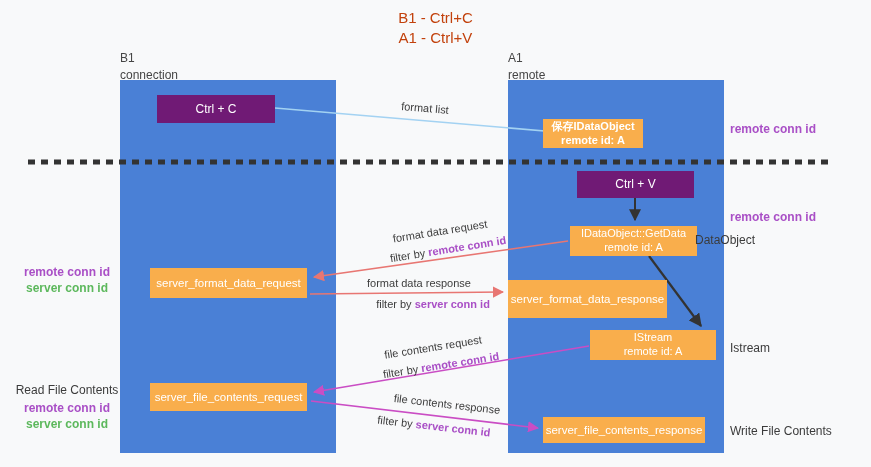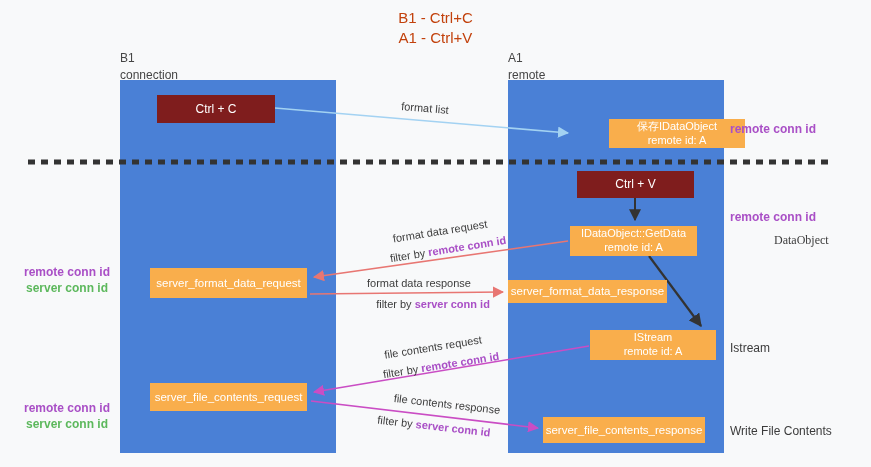--- a/index.html
+++ b/index.html
@@ -9,21 +9,21 @@
   }
   .title{position:absolute;left:0;right:0;top:8px;text-align:center;
     font-size:15px;line-height:1.35;color:#c2410c;}
   .title span{display:block;}
   .colhead{position:absolute;text-align:left;font-size:12px;color:#454545;line-height:1.45;}
   .colhead span{display:block;}
   .col{position:absolute;top:80px;width:216px;height:373px;background:#4a80d6;z-index:1;}
   .arrows{position:absolute;left:0;top:0;z-index:2;}
   .box{position:absolute;z-index:3;display:flex;flex-direction:column;align-items:center;
     justify-content:center;color:#fff;text-align:center;line-height:1.25;}
-  .green{background:#7f1d1d;font-size:12px;}
+  .green{background:#701a75;font-size:12px;}
   .orange{background:#f9ae4c;font-size:11.5px;}
   .box .l2{font-size:11px;}
   .lbl{position:absolute;z-index:3;font-size:11px;color:#3d3d3d;white-space:nowrap;
     transform:translate(-50%,-50%);}
   .side{position:absolute;z-index:3;font-size:12px;white-space:nowrap;}
   .bp{color:#a94fc6;font-weight:bold;}
   .bg{color:#5cb85c;font-weight:bold;}
   .leftblock{position:absolute;z-index:3;left:8px;width:118px;text-align:center;
     font-size:12px;line-height:1.3;}
 </style>
@@ -71,39 +71,39 @@
     <line x1="310" y1="294" x2="503" y2="292" stroke="#e87672" stroke-width="1.6" marker-end="url(#mred)"></line>
     <line x1="649" y1="256" x2="701" y2="326" stroke="#333333" stroke-width="2.2" marker-end="url(#mblk)"></line>
     <line x1="589" y1="346" x2="314" y2="392" stroke="#ca4dc4" stroke-width="1.6" marker-end="url(#mmag)"></line>
     <line x1="311" y1="401" x2="538" y2="428" stroke="#ca4dc4" stroke-width="1.6" marker-end="url(#mmag)"></line>
   </svg>
 
   <div class="box green" style="left:157px;top:95px;width:118px;height:28px;">
     <span>Ctrl + C</span>
   </div>
 
-  <div class="box orange" style="left:609px;top:119px;width:136px;height:29px;">
+  <div class="box orange" style="left:543px;top:119px;width:100px;height:29px;font-weight:bold;">
     <span class="l2">保存IDataObject</span>
     <span class="l2">remote id: A</span>
   </div>
 
   <div class="box green" style="left:577px;top:171px;width:117px;height:27px;">
     <span>Ctrl + V</span>
   </div>
 
   <div class="box orange" style="left:570px;top:226px;width:127px;height:30px;">
     <span class="l2">IDataObject::GetData</span>
     <span class="l2">remote id: A</span>
   </div>
 
   <div class="box orange" style="left:150px;top:268px;width:157px;height:30px;">
     <span>server_format_data_request</span>
   </div>
 
-  <div class="box orange" style="left:508px;top:280px;width:159px;height:23px;">
+  <div class="box orange" style="left:508px;top:280px;width:159px;height:38px;">
     <span>server_format_data_response</span>
   </div>
 
   <div class="box orange" style="left:590px;top:330px;width:126px;height:30px;">
     <span class="l2">IStream</span>
     <span class="l2">remote id: A</span>
   </div>
 
   <div class="box orange" style="left:150px;top:383px;width:157px;height:28px;justify-content:center;">
     <span>server_file_contents_request</span>
@@ -122,26 +122,27 @@
   <div class="lbl" style="left:433px;top:304px;"><span>filter by </span><span class="bp">server conn id</span></div>
 
   <div class="lbl" style="left:433px;top:347px;transform:translate(-50%,-50%) rotate(-9deg);">file contents request</div>
   <div class="lbl" style="left:441px;top:365px;transform:translate(-50%,-50%) rotate(-9deg);"><span>filter by </span><span class="bp">remote conn id</span></div>
 
   <div class="lbl" style="left:447px;top:404px;transform:translate(-50%,-50%) rotate(6.5deg);">file contents response</div>
   <div class="lbl" style="left:434px;top:426px;transform:translate(-50%,-50%) rotate(6.5deg);"><span>filter by </span><span class="bp">server conn id</span></div>
 
   <div class="side bp" style="left:730px;top:122px;">remote conn id</div>
   <div class="side bp" style="left:730px;top:210px;">remote conn id</div>
-  <div class="side" style="left:774px;top:233px;font-family:Liberation Serif, serif;">DataObject</div>
+  <div class="side" style="left:695px;top:233px;">DataObject</div>
   <div class="side" style="left:730px;top:341px;">Istream</div>
   <div class="side" style="left:730px;top:424px;">Write File Contents</div>
 
   <div class="leftblock" style="top:265px;">
     <div class="bp">remote conn id</div>
     <div class="bg">server conn id</div>
   </div>
+  <div class="leftblock" style="top:383px;color:#3b3b3b;">Read File Contents</div>
   <div class="leftblock" style="top:401px;">
     <div class="bp">remote conn id</div>
     <div class="bg">server conn id</div>
   </div>
 
 </div>
 
 </body></html>

